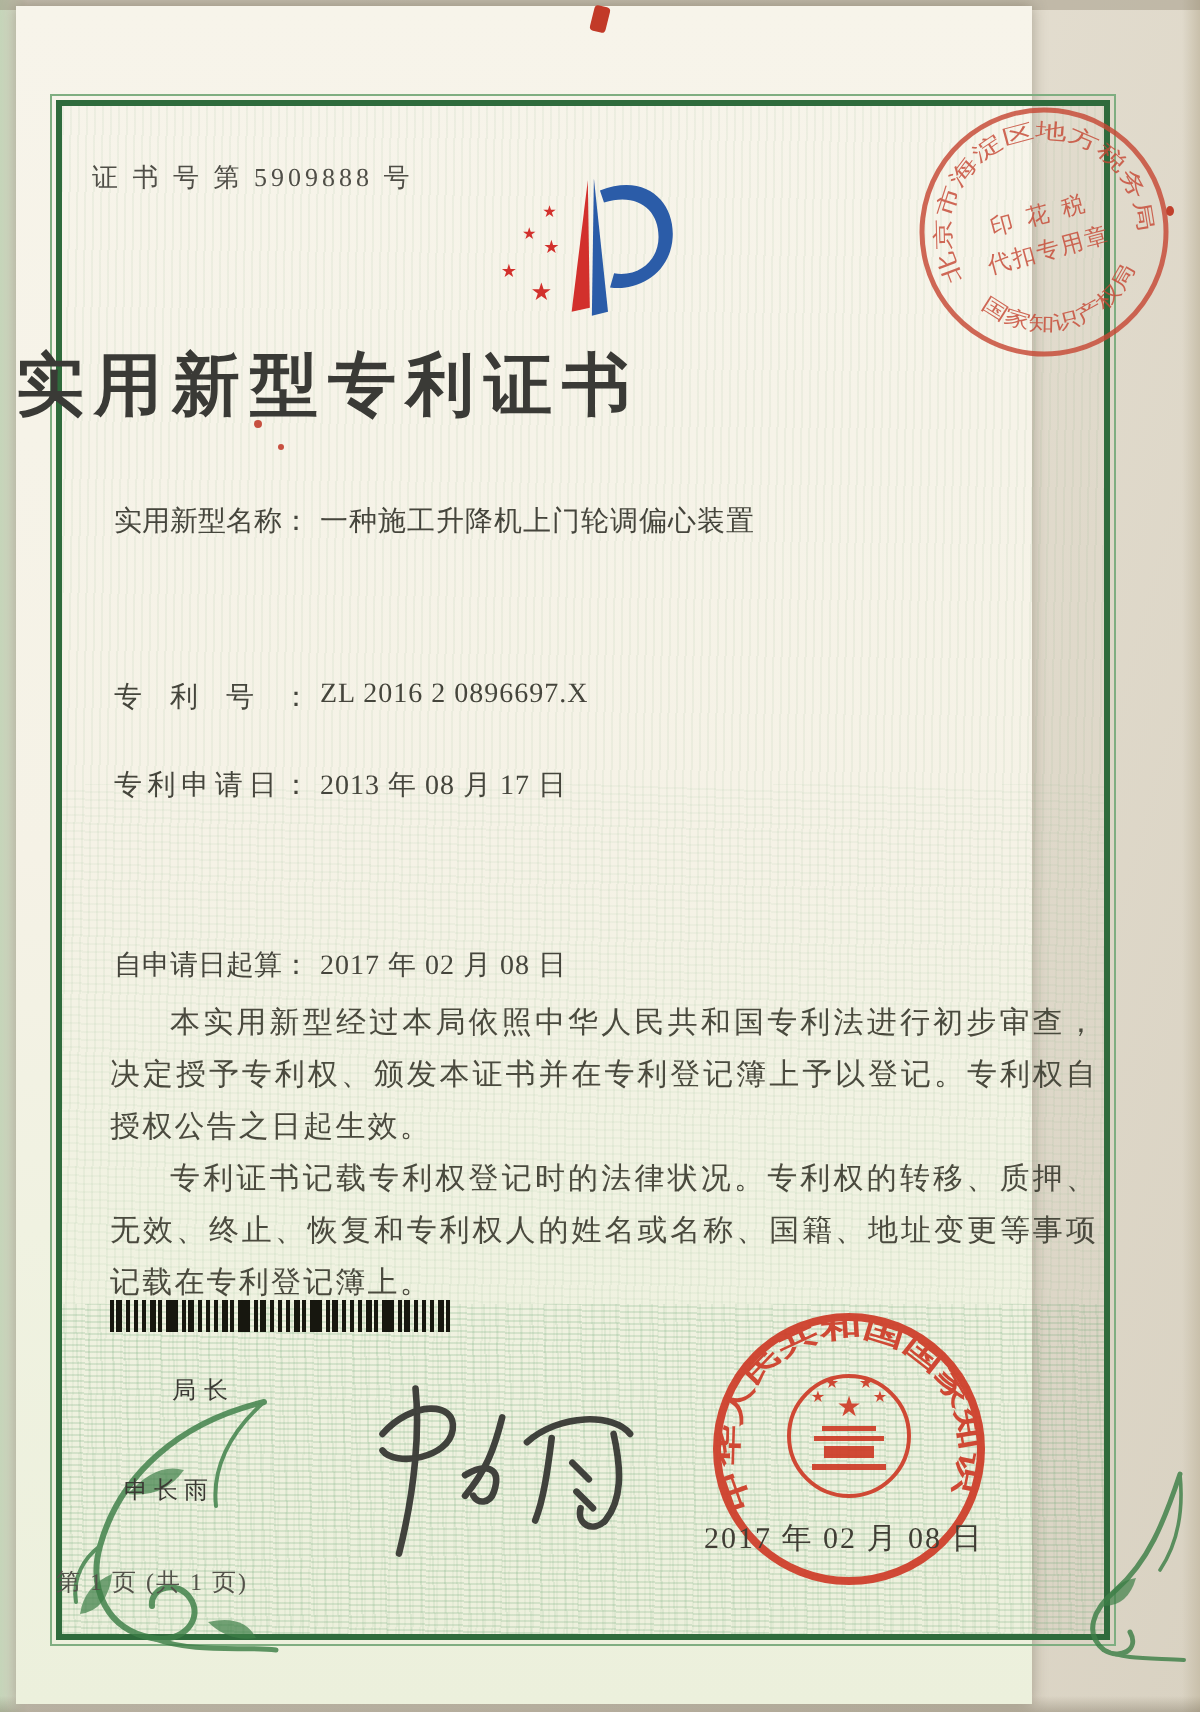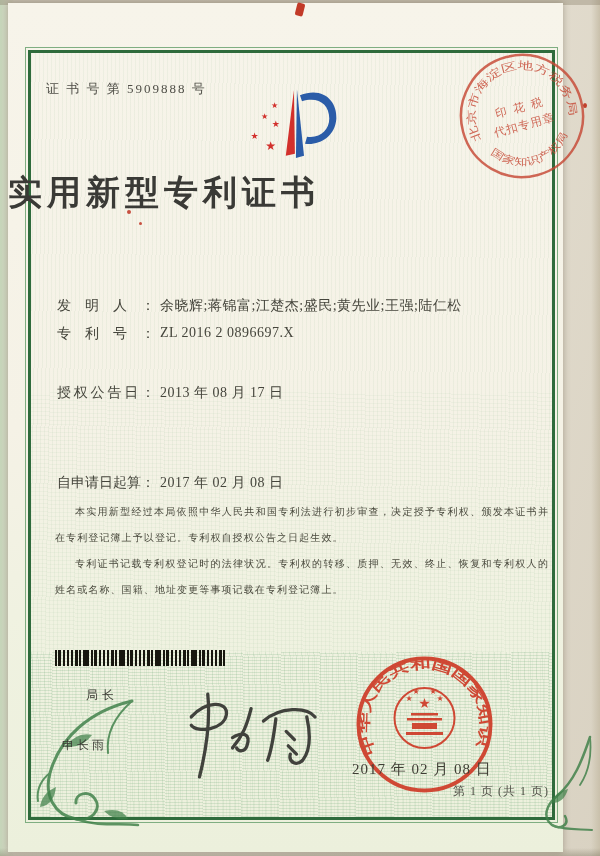--- a/index.html
+++ b/index.html
@@ -9,21 +9,21 @@
     font-family:"Liberation Serif","DejaVu Serif",serif;
   }
   .edge-left{position:absolute;left:0;top:0;width:14px;height:100%;
     background:linear-gradient(90deg,#c6d6ba 0%,#dfdccd 80%,rgba(0,0,0,0) 100%);}
   .edge-top{position:absolute;left:0;top:0;width:100%;height:5px;background:rgba(140,130,108,.38);}
   .edge-right{position:absolute;right:0;top:0;width:9px;height:100%;
     background:linear-gradient(270deg,#c9c0ab,rgba(0,0,0,0));}
   .edge-bottom{position:absolute;left:0;bottom:0;width:100%;height:8px;
     background:linear-gradient(0deg,rgba(110,100,80,.35),rgba(0,0,0,0));}
 
-  .paper{position:absolute;left:8px;top:3px;width:555px;height:849px;
+  .paper{position:absolute;left:8px;top:3px;width:508px;height:849px;
     background:linear-gradient(180deg,#f7f4ea 0%,#f5f2e6 50%,#f0f2e1 72%,#ecf0dc 100%);
     box-shadow:0 0 7px rgba(60,50,30,.35);}
 
   .frame{position:absolute;left:20px;top:47px;width:521px;height:764px;
     border:3px solid #2f6b3c;outline:1px solid #7fae81;outline-offset:2px;}
   .pat-all{position:absolute;inset:0;
     background:repeating-linear-gradient(91deg,rgba(130,175,130,.09) 0 1px,rgba(0,0,0,0) 1px 4px);}
   .pat-bottom{position:absolute;left:0;right:0;bottom:0;height:165px;
     background:
       repeating-linear-gradient(1.5deg,rgba(105,165,115,.20) 0 1px,rgba(0,0,0,0) 1px 3px),
@@ -34,36 +34,36 @@
   .cert-no{position:absolute;left:38px;top:77px;font-size:13px;letter-spacing:2px;color:#4f4e47;}
   .logo{position:absolute;left:232px;top:70px;width:126px;height:96px;}
   .title{position:absolute;left:0;top:167px;width:100%;text-align:left;
     font-size:34px;font-weight:700;letter-spacing:5px;color:#3a3a36;}
 
   .field{position:absolute;left:49px;font-size:14px;color:#45453c;white-space:nowrap;}
   .flabel{display:inline-block;width:98px;text-align:justify;text-align-last:justify;vertical-align:top;}
   .fvalue{margin-left:5px;letter-spacing:.5px;}
 
   .paras{position:absolute;left:47px;top:496px;width:494px;}
-  .paras p{margin:0;font-size:10px;line-height:26px;letter-spacing:1.1px;
+  .paras p{margin:0;font-size:15px;line-height:26px;letter-spacing:1.1px;
     color:#4a4a3e;text-align:justify;text-indent:2em;}
 
   .barcode{position:absolute;left:47px;top:647px;width:172px;height:16px;
     background-image:
       repeating-linear-gradient(90deg,#17170f 0 2px,rgba(0,0,0,0) 2px 4px),
       repeating-linear-gradient(90deg,rgba(0,0,0,0) 0 3px,#17170f 3px 5px,rgba(0,0,0,0) 5px 9px);}
 
   .signer-title{position:absolute;left:54px;top:684px;font-size:12px;letter-spacing:4px;color:#3b3a34;margin-left:24px;}
   .signer-name{position:absolute;left:54px;top:734px;font-size:12px;letter-spacing:3px;color:#3b3a34;}
   .signature{position:absolute;left:152px;top:683px;width:176px;height:98px;}
 
   .seal{position:absolute;left:344px;top:649px;width:145px;height:145px;}
   .seal-date{position:absolute;left:344px;top:757px;width:175px;font-size:15px;
     letter-spacing:1px;color:#403e35;z-index:6;}
-  .footer{position:absolute;left:20px;top:780px;width:521px;text-align:right;
+  .footer{position:absolute;left:20px;top:780px;width:521px;text-align:left;
     font-size:12px;letter-spacing:1px;color:#53524a;}
 
   .flourish-bl{position:absolute;left:12px;top:692px;width:120px;height:140px;z-index:3;}
   .flourish-br{position:absolute;left:524px;top:730px;width:66px;height:100px;z-index:3;}
 
   .tax-stamp{position:absolute;left:448px;top:47px;width:132px;height:132px;
     transform:rotate(-15deg);z-index:5;}
 
   .speck1{position:absolute;left:288px;top:0;width:8px;height:13px;background:#c23a28;
     border-radius:2px;transform:rotate(14deg);}
@@ -98,28 +98,28 @@
     <text x="33" y="53" font-size="9" text-anchor="middle" fill="#d2302c">★</text>
     <text x="12" y="65" font-size="9" text-anchor="middle" fill="#d2302c">★</text>
     <text x="28" y="76" font-size="12" text-anchor="middle" fill="#d2302c">★</text>
     <polygon points="51,17 43,82 52,80" fill="#d2302c"></polygon>
     <polygon points="54,16 53,84 61,82" fill="#2b5ca8"></polygon>
     <path d="M57,22 C80,13 94,28 93,45 C92,63 76,72 62,70 L64,63 C77,65 86,56 86,45 C86,31 75,23 59,28 Z" fill="#2b5ca8"></path>
   </svg>
 
   <div class="title z-content">实用新型专利证书</div>
 
-  <div class="field z-content" style="top:294px">
-    <span class="flabel">发明人：</span><span class="fvalue">余晓辉;蒋锦富;江楚杰;盛民;黄先业;王强;陆仁松</span>
-  </div>
-  <div class="field z-content" style="top:322px">
+  <div class="field z-content" style="top:249px">
+    <span class="flabel">实用新型名称：</span><span class="fvalue">一种施工升降机上门轮调偏心装置</span>
+  </div>
+  <div class="field z-content" style="top:337px">
     <span class="flabel">专利号：</span><span class="fvalue">ZL 2016 2 0896697.X</span>
   </div>
   <div class="field z-content" style="top:381px">
-    <span class="flabel">授权公告日：</span><span class="fvalue">2013 年 08 月 17 日</span>
+    <span class="flabel">专利申请日：</span><span class="fvalue">2013 年 08 月 17 日</span>
   </div>
   <div class="field z-content" style="top:471px">
     <span class="flabel">自申请日起算：</span><span class="fvalue">2017 年 02 月 08 日</span>
   </div>
 
   <div class="paras z-content">
     <p>本实用新型经过本局依照中华人民共和国专利法进行初步审查，决定授予专利权、颁发本证书并在专利登记簿上予以登记。专利权自授权公告之日起生效。</p>
     <p>专利证书记载专利权登记时的法律状况。专利权的转移、质押、无效、终止、恢复和专利权人的姓名或名称、国籍、地址变更等事项记载在专利登记簿上。</p>
   </div>
 

